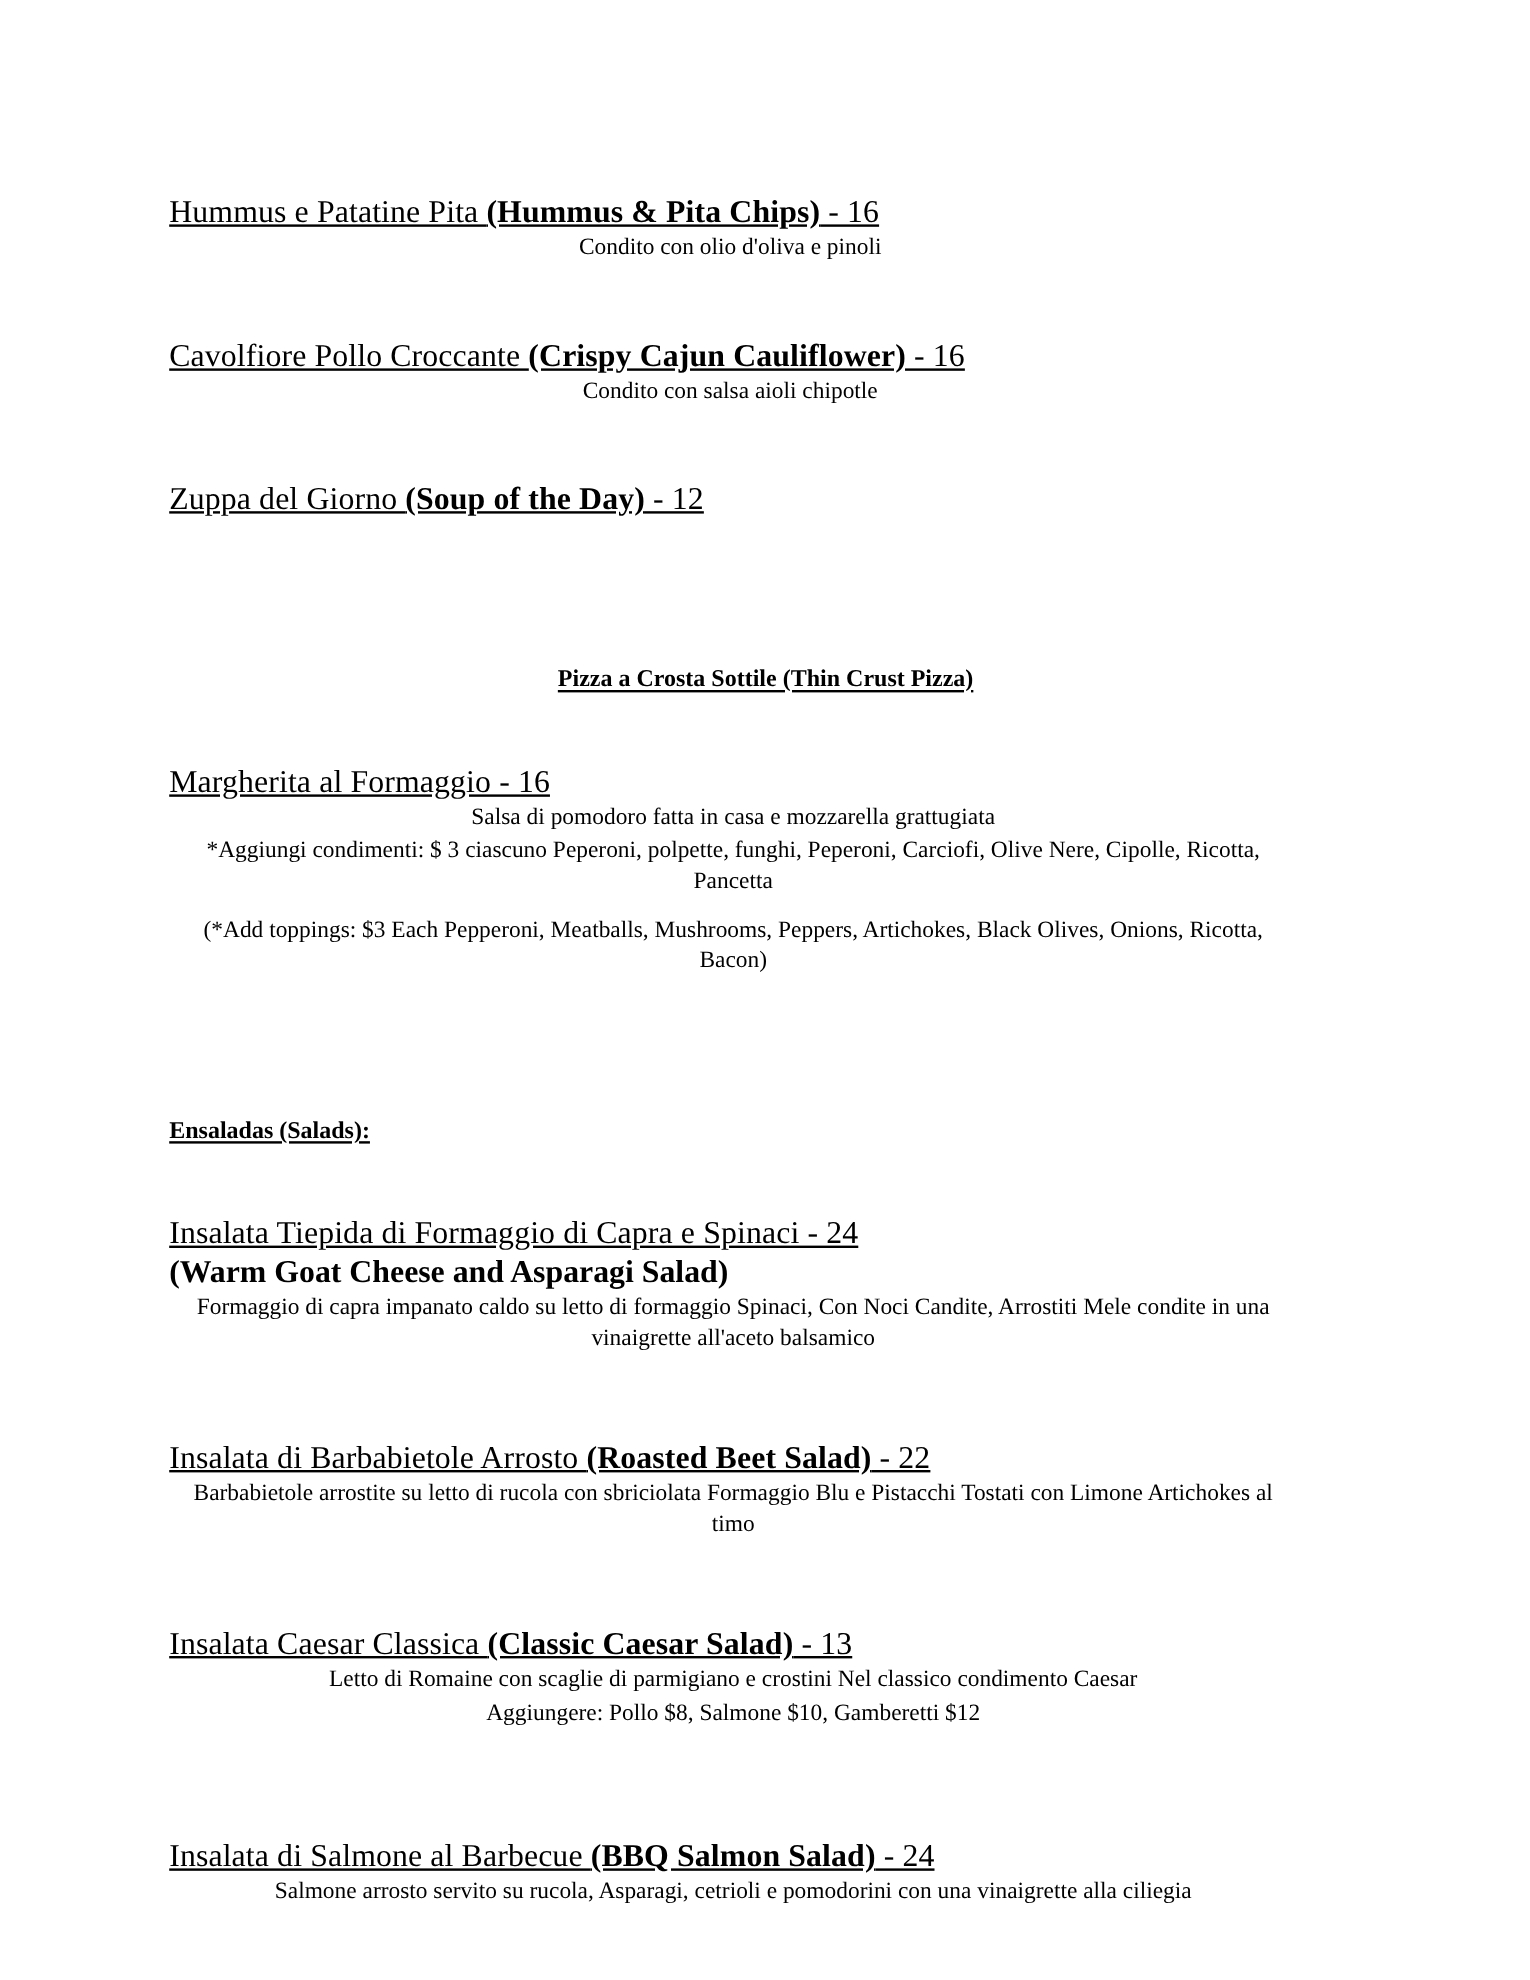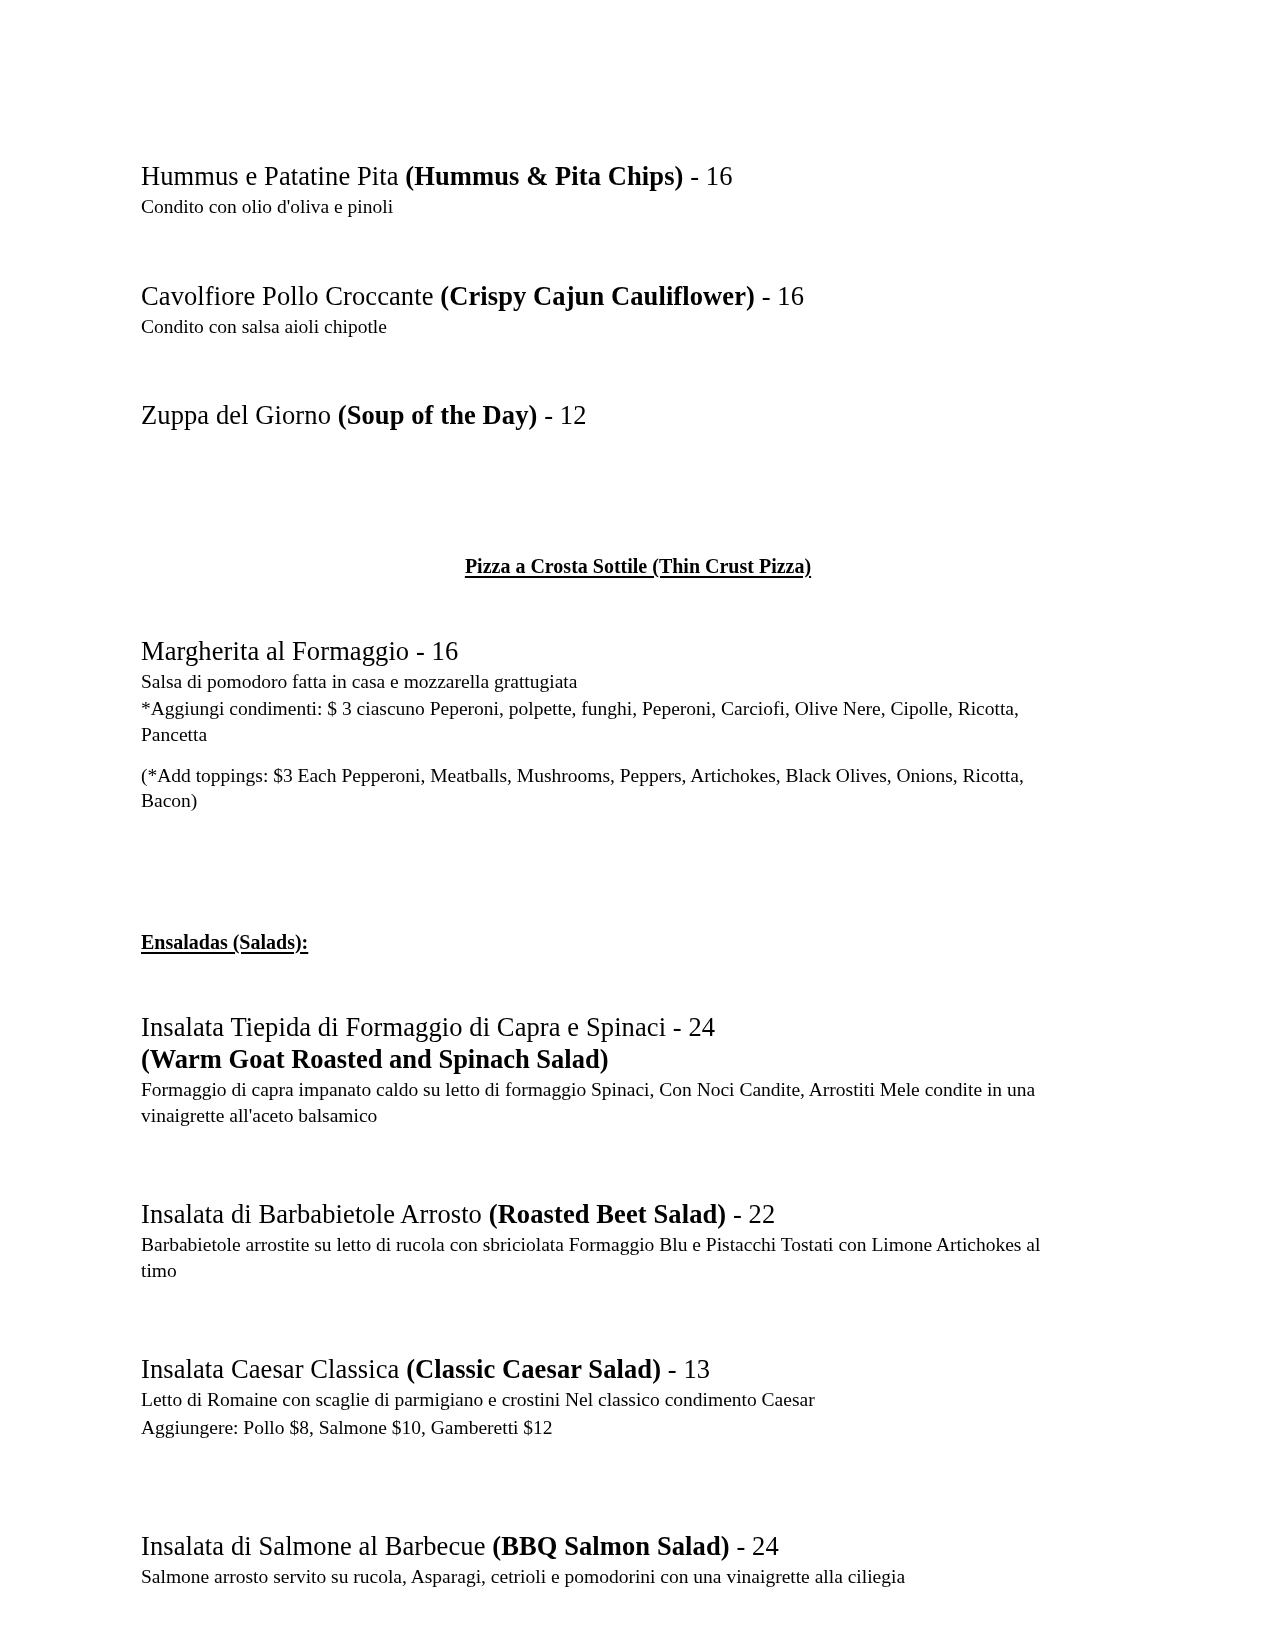--- a/index.html
+++ b/index.html
@@ -24,35 +24,37 @@
   
   .item {
     margin: 0 0 30px 0;
   }
   .item-title {
     font-size: 26.5px;
     line-height: 1.22;
     font-weight: normal;
     margin: 0;
     letter-spacing: 0.1px;
+    text-decoration: underline;
   }
   .item-title b {
     font-weight: bold;
   }
   .item-title-bold-line {
     font-size: 26.5px;
     line-height: 1.22;
     font-weight: bold;
     margin: 0;
   }
   .item-desc {
     font-size: 19.5px;
     line-height: 1.30;
     margin: 2px 0 0 0;
     max-width: 935px;
+    text-align: center;
   }
   .item-desc.wide {
     max-width: 940px;
   }
   .gap-sm { height: 14px; }
 
   
   .section-heading {
     font-size: 20px;
     font-weight: bold;
@@ -109,21 +111,21 @@
   </div>
 
   <div class="sp-86"></div>
 
   <h2 class="section-heading">Ensaladas (Salads):</h2>
 
   <div class="sp-56"></div>
 
   <div class="item">
     <p class="item-title">Insalata Tiepida di Formaggio di Capra e Spinaci - 24</p>
-    <p class="item-title-bold-line">(Warm Goat Roasted and Spinach Salad)</p>
+    <p class="item-title-bold-line">(Warm Goat Cheese and Asparagi Salad)</p>
     <p class="item-desc wide">Formaggio di capra impanato caldo su letto di formaggio Spinaci, Con Noci Candite, Arrostiti Mele condite in una vinaigrette all'aceto balsamico</p>
   </div>
 
   <div class="sp-40"></div>
 
   <div class="item">
     <p class="item-title"><span>Insalata di Barbabietole Arrosto </span><b>(Roasted Beet Salad)</b><span> - 22</span></p>
     <p class="item-desc wide">Barbabietole arrostite su letto di rucola con sbriciolata Formaggio Blu e Pistacchi Tostati con Limone Artichokes al timo</p>
   </div>
 

